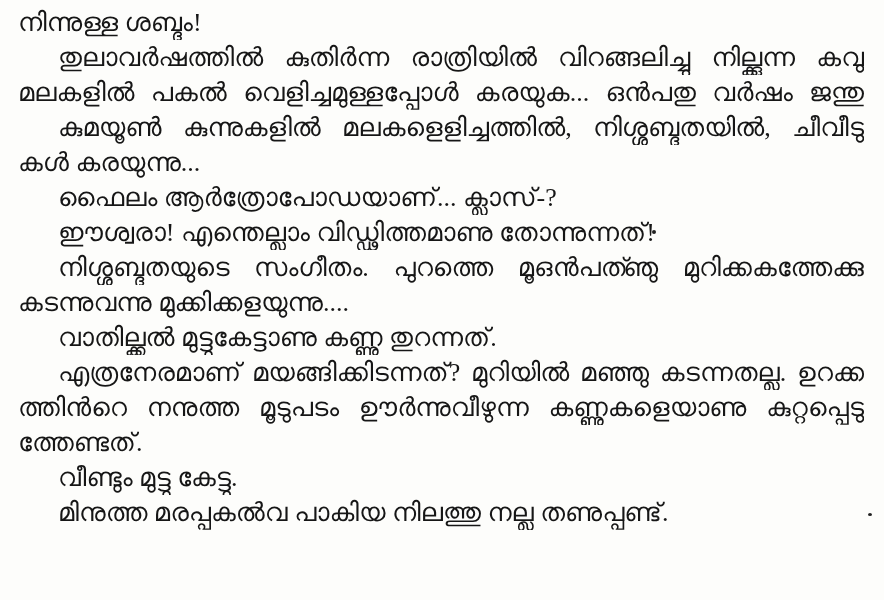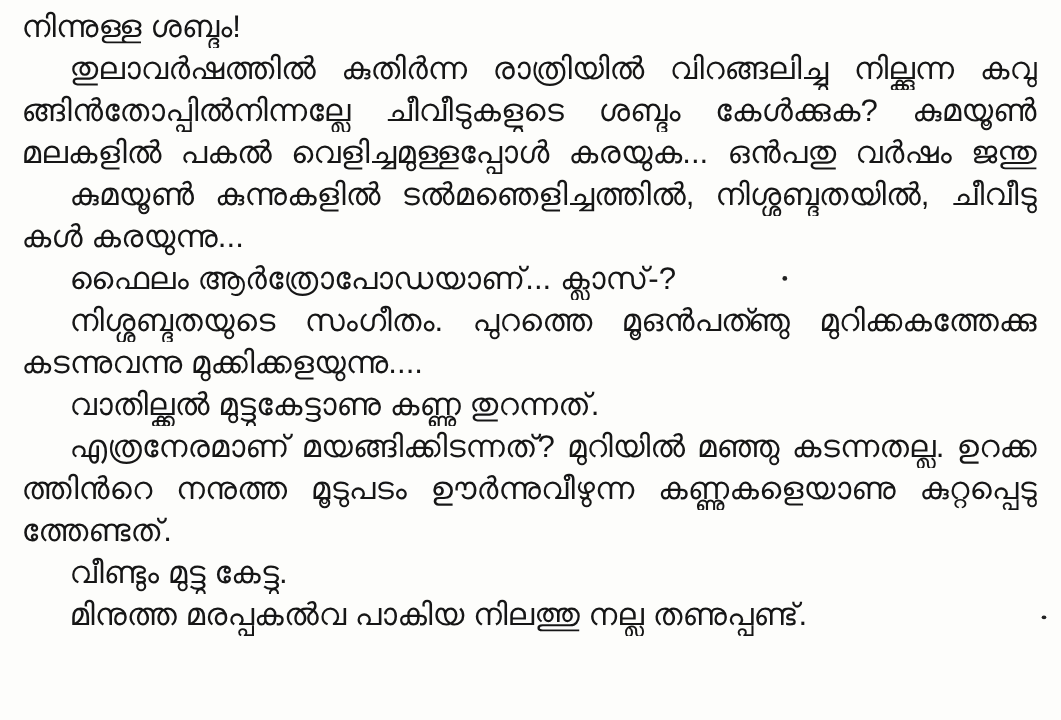--- a/index.html
+++ b/index.html
@@ -1,21 +1,21 @@
 <!DOCTYPE html>
 <html lang="ml"><head>
 <meta charset="utf-8">
 <style>
   html,body{margin:0;padding:0;}
   .page{
     position:relative;
     width:884px;height:600px;
     background:#fdfdfb;
     color:#161616;
-    font-family:Liberation Sans, sans-serif;
+    font-family:Liberation Serif, serif;
     overflow:hidden;
   }
   .textblock{
     position:absolute;
     left:18px;top:5px;width:846px;
   }
   .line{
     height:35px;
     line-height:35px;
     font-size:26px;
@@ -35,25 +35,25 @@
   .s1{ left:652px; top:230px; width:4px; height:4px; }
   .s2{ left:868px; top:513px; width:4px; height:3px; }
 </style>
 </head>
 <body>
 
 <div class="page">
   <div class="textblock">
     <div class="line">നിന്നുള്ള ശബ്ദം!</div>
     <div class="line j ind">തുലാവർഷത്തിൽ കുതിർന്ന രാത്രിയിൽ വിറങ്ങലിച്ചു നില്ക്കുന്ന കവു</div>
-    <div class="line j">ങ്ങിൻതോപ്പിൽനിന്നല്ലേ ചീവീടുകളുടെ ശബ്ദം കേൾക്കുക? കുമയൂൺ</div>
     <div class="line j">മലകളിൽ പകൽ വെളിച്ചമുള്ളപ്പോൾ കരയുക... ഒൻപതു വർഷം ജന്തു</div>
-    <div class="line j ind">കുമയൂൺ കുന്നുകളിൽ ടൽമഞെളിച്ചത്തിൽ, നിശ്ശബ്ദതയിൽ, ചീവീടു</div>
+    <div class="line j ind">കുമയൂൺ കുന്നുകളിൽ മലകളെളിച്ചത്തിൽ, നിശ്ശബ്ദതയിൽ, ചീവീടു</div>
     <div class="line">കൾ കരയുന്നു...</div>
     <div class="line ind">ഫൈലം ആർത്രോപോഡയാണ്... ക്ലാസ്-?</div>
+    <div class="line ind">ഈശ്വരാ! എന്തെല്ലാം വിഡ്ഢിത്തമാണു തോന്നുന്നത്!</div>
     <div class="line j ind">നിശ്ശബ്ദതയുടെ സംഗീതം. പുറത്തെ മൂഒൻപത്ഞു മുറിക്കകത്തേക്കു</div>
     <div class="line">കടന്നുവന്നു മുക്കിക്കളയുന്നു....</div>
     <div class="line ind">വാതില്ക്കൽ മുട്ടുകേട്ടാണു കണ്ണു തുറന്നത്.</div>
     <div class="line j ind">എത്രനേരമാണ് മയങ്ങിക്കിടന്നത്? മുറിയിൽ മഞ്ഞു കടന്നതല്ല. ഉറക്ക</div>
     <div class="line j">ത്തിൻറെ നനുത്ത മൂടുപടം ഊർന്നുവീഴുന്ന കണ്ണുകളെയാണു കുറ്റപ്പെടു</div>
     <div class="line">ത്തേണ്ടത്.</div>
     <div class="line ind">വീണ്ടും മുട്ടു കേട്ടു.</div>
     <div class="line ind">മിനുത്ത മരപ്പകൽവ പാകിയ നിലത്തു നല്ല തണുപ്പുണ്ട്.</div>
   </div>
   <div class="speck s1"></div>

